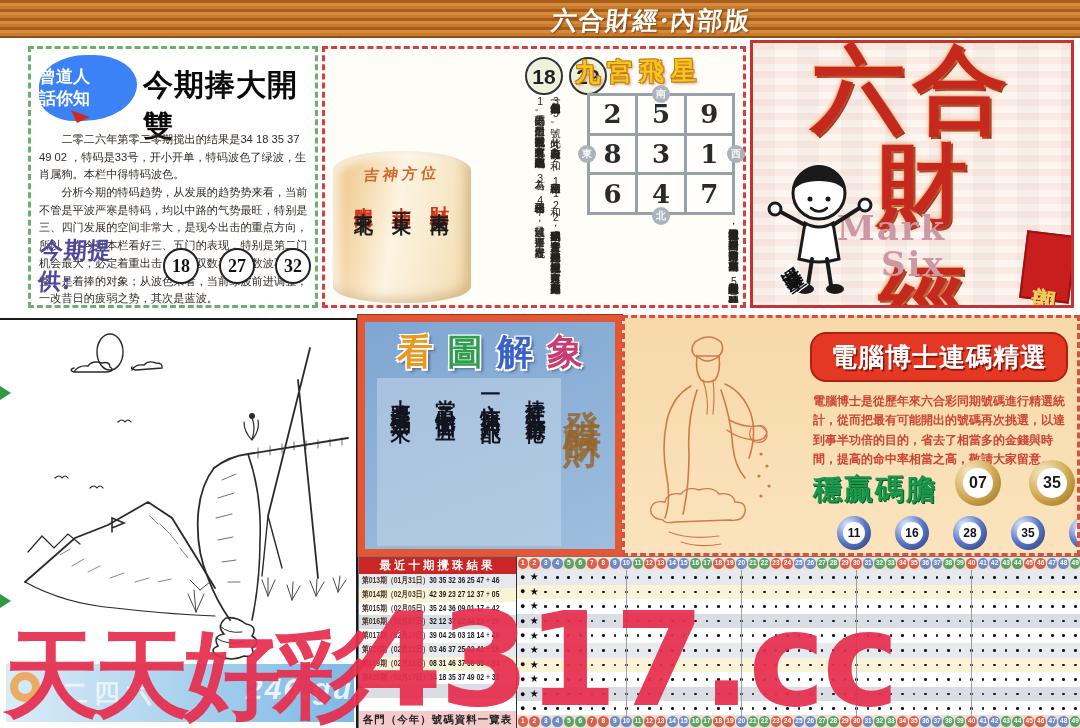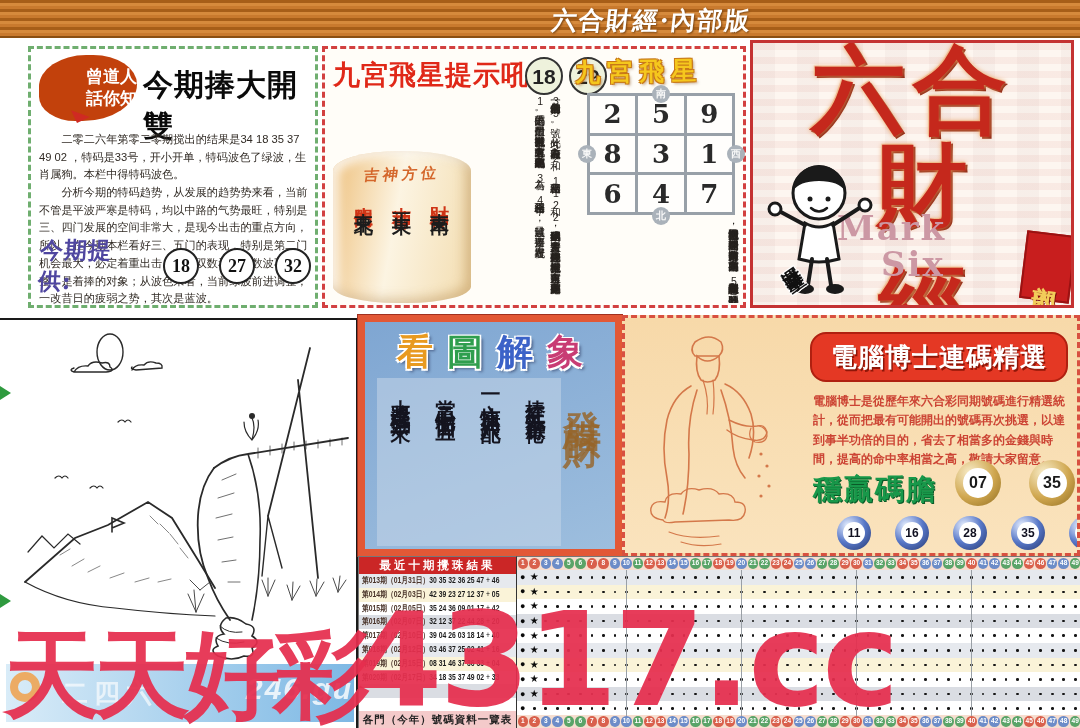--- a/index.html
+++ b/index.html
@@ -12,22 +12,22 @@
     background:repeating-linear-gradient(180deg,#a75e18 0 3px,#d68a3c 3px 6px,#c97a2e 6px 9px);
     border-bottom:2px solid #8a4f12; }
   #topbar .dateline { position:absolute; left:36px; top:9px; font-family:"Liberation Serif","DejaVu Serif",serif;
     font-size:17px; font-weight:bold; color:#140c04; letter-spacing:1px; }
   #topbar .masthead-sm { position:absolute; left:552px; top:4px; font-size:25px; font-weight:900; color:#fff;
     font-family:"DejaVu Serif",serif; transform:skewX(-6deg); text-shadow:1px 1px 2px #7a4410; letter-spacing:2px; }
 
   
   #tips { position:absolute; left:28px; top:46px; width:290px; height:262px; background:#fff;
     border:3px dashed #6fae6f; padding:6px 8px; }
-  #tips .bubble { position:absolute; left:8px; top:6px; width:98px; height:66px; background:#c2410c;
-    border-radius:52% 48% 60% 40%; color:#fff; font-weight:bold; font-size:17px; text-align:right;
+  #tips .bubble { position:absolute; left:8px; top:6px; width:98px; height:66px; background:#3b82f6;
+    border-radius:52% 48% 60% 40%; color:#fff; font-weight:bold; font-size:17px; text-align:left;
     padding-top:10px; line-height:1.3; font-family:"DejaVu Serif",serif; }
   #tips .bubble:after { content:""; position:absolute; left:28px; bottom:-12px; width:0; height:0;
     border:10px solid transparent; border-top-color:#cf2a22; transform:rotate(20deg); }
   #tips .tips-title { position:absolute; left:112px; top:16px; font-size:30px; font-weight:900; color:#0a0a0a;
     font-family:"DejaVu Serif",serif; letter-spacing:1px; }
   #tips .tips-body { position:absolute; left:8px; top:82px; width:270px; font-size:11.2px; color:#302a24;
     line-height:1.58; }
   #tips .tips-body p { text-indent:2em; }
   #tips .provide { position:absolute; left:8px; bottom:8px; width:272px; display:flex; align-items:center; }
   #tips .provide .plabel { font-size:23px; font-weight:900; color:#4f46a0; letter-spacing:1px;
@@ -215,21 +215,20 @@
       <span class="plabel">今期提供:</span>
       <span id="tips-nums" style="display:flex;">
           <span class="ncircle">18</span>
           <span class="ncircle">27</span>
           <span class="ncircle">32</span>
         </span>
     </div>
   </div>
 
   <div id="fstar">
-    <div class="fs-title">九宮飛星提示吼</div>
     <div class="fs-circ fs-c1">18</div>
     <div class="fs-circ fs-c2">29</div>
     <div class="grid-title">九宮飛星</div>
     <table class="ninegrid">
         <tbody id="ninegrid-body">
           <tr>
             <td>2</td>
             <td>5</td>
             <td>9</td>
           </tr>

